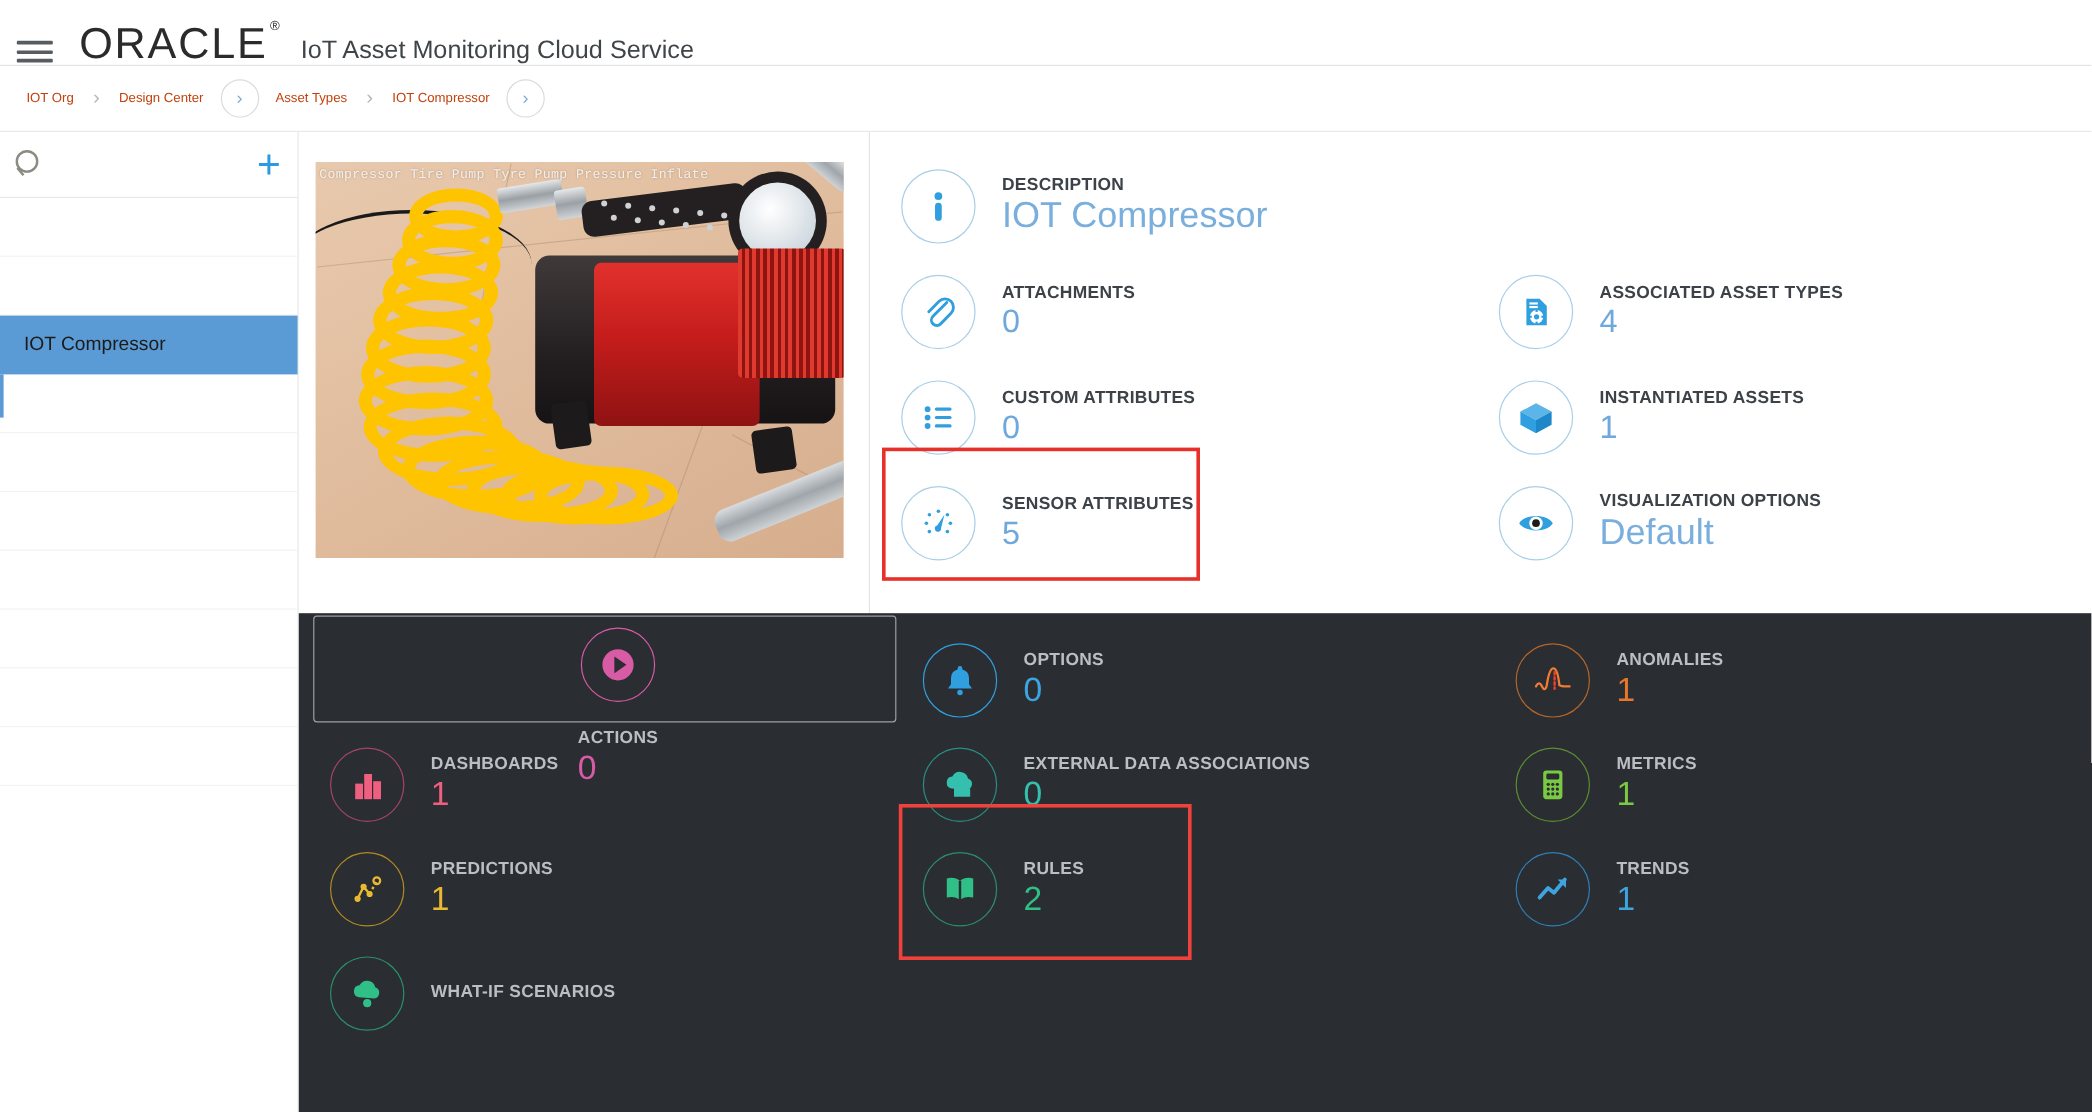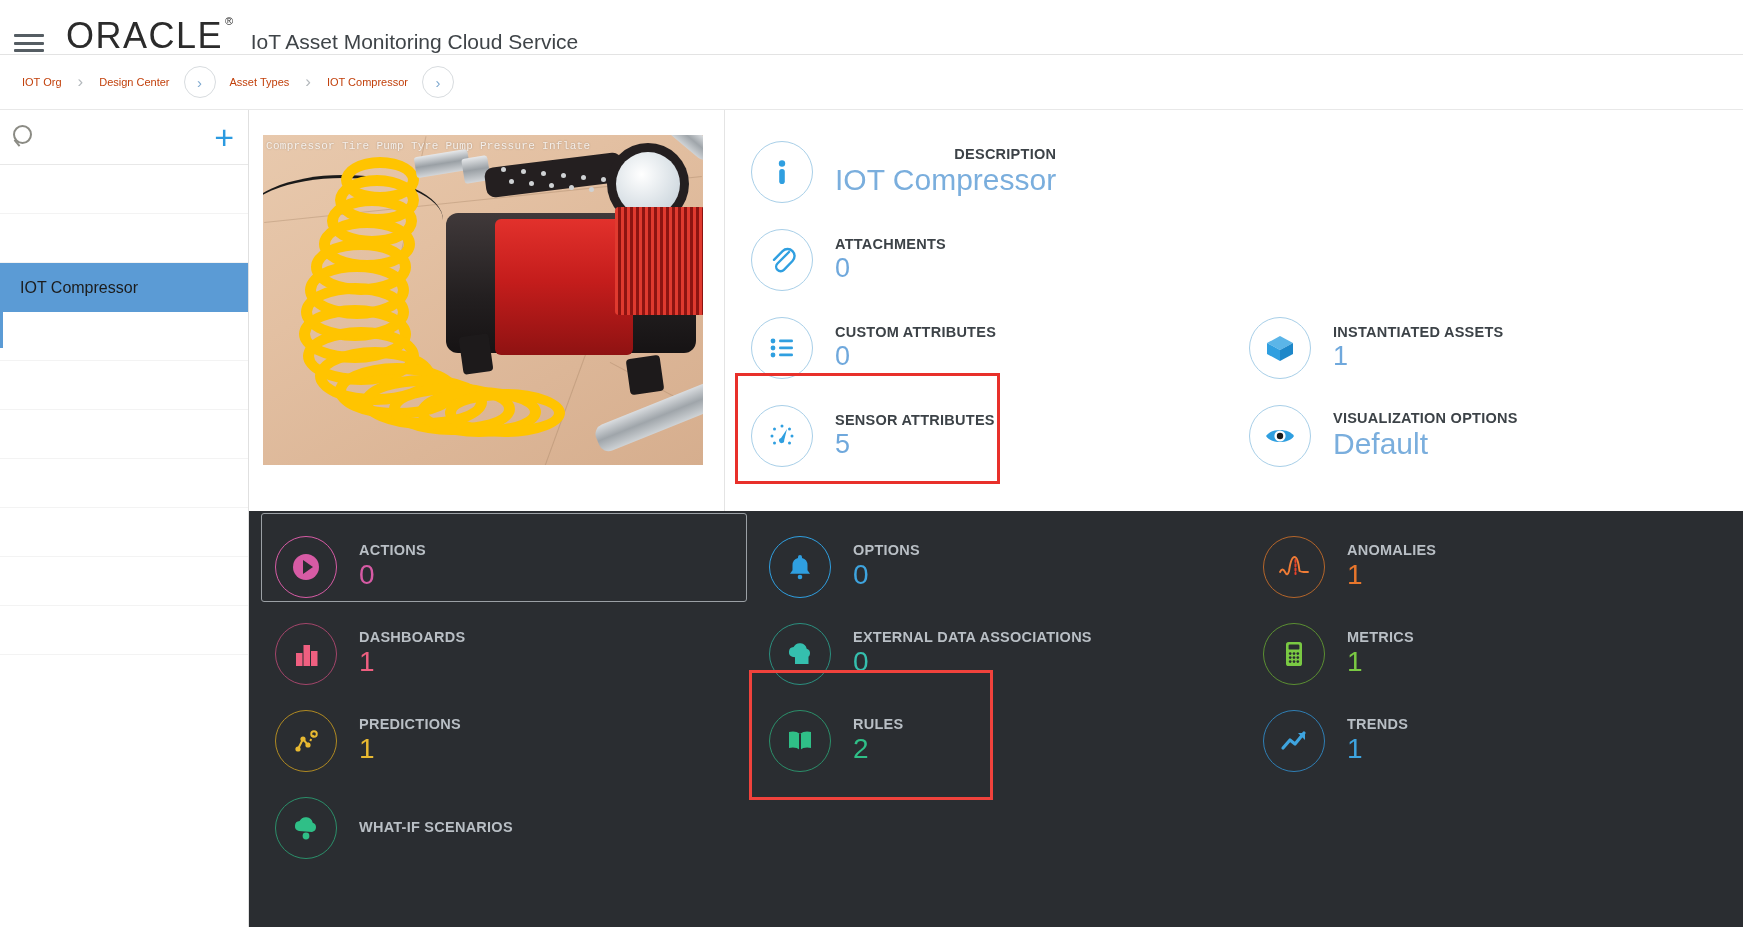--- a/index.html
+++ b/index.html
@@ -276,21 +276,20 @@
     flex: none;
     background: #fff;
   }
   .info-text { display: flex; flex-direction: column; gap: 1px; }
   .info-label {
     font-size: 14.5px;
     font-weight: bold;
     color: #3c4247;
     letter-spacing: 0.25px;
     white-space: nowrap;
-    text-align: right;
   }
   .info-value {
     font-size: 27px;
     color: #6fa8dc;
     font-weight: 300;
     line-height: 1.15;
     white-space: nowrap;
   }
   .info-value.big { font-size: 30px; color: #7aaedd; }
 
@@ -527,20 +526,41 @@
                   <path d="M22 10 L16 19 a2.6 2.6 0 1 0 3.2 2.2 Z"></path>
                 </g>
               </svg>
           </div>
           <div class="info-text">
             <div class="info-label">SENSOR ATTRIBUTES</div>
             <div class="info-value">5</div>
           </div>
         </div>
 
+        <div class="info-item" style="grid-column:2;grid-row:2;">
+          <div class="circle-icon">
+            <svg width="34" height="34" viewBox="0 0 34 34">
+                <path d="M9 6 h11 l6 6 v16 h-17 z" fill="#2f9fe0"></path>
+                <rect x="11.5" y="9" width="7" height="1.8" fill="#fff"></rect>
+                <rect x="11.5" y="12" width="7" height="1.8" fill="#fff"></rect>
+                <circle cx="17.5" cy="21" r="5.6" fill="#fff"></circle>
+                <circle cx="17.5" cy="21" r="2.2" fill="#2f9fe0"></circle>
+                <g fill="#2f9fe0">
+                  <rect x="16.6" y="14.4" width="1.8" height="2.6"></rect>
+                  <rect x="16.6" y="25" width="1.8" height="2.6"></rect>
+                  <rect x="10.9" y="20.1" width="2.6" height="1.8"></rect>
+                  <rect x="21.5" y="20.1" width="2.6" height="1.8"></rect>
+                </g>
+              </svg>
+          </div>
+          <div class="info-text">
+            <div class="info-label">ASSOCIATED ASSET TYPES</div>
+            <div class="info-value">4</div>
+          </div>
+        </div>
 
         <div class="info-item" style="grid-column:2;grid-row:3;">
           <div class="circle-icon">
             <svg width="34" height="34" viewBox="0 0 34 34">
                 <path d="M17 5 L30 12 L17 19 L4 12 Z" fill="#5bb5e8"></path>
                 <path d="M4 12 L17 19 L17 30 L4 23 Z" fill="#2f9fe0"></path>
                 <path d="M30 12 L17 19 L17 30 L30 23 Z" fill="#1d87c9"></path>
               </svg>
           </div>
           <div class="info-text">
@@ -561,21 +581,21 @@
             <div class="info-label">VISUALIZATION OPTIONS</div>
             <div class="info-value big">Default</div>
           </div>
         </div>
 
       </div>
     </div>
 
     <div class="dark-panel">
 
-      <div class="tile boxed" style="color:#d75ba5;">
+      <div class="tile boxed" style="color:#d75ba5;flex-direction:column;">
         <div class="tile-circle">
           <svg width="34" height="34" viewBox="0 0 34 34">
               <circle cx="17" cy="17" r="13" fill="#d75ba5"></circle>
               <path d="M14 10 L24 17 L14 24 Z" fill="#2a2d31"></path>
             </svg>
         </div>
         <div class="tile-text">
           <div class="tile-label">ACTIONS</div>
           <div class="tile-value" style="color:#d75ba5;">0</div>
         </div>

